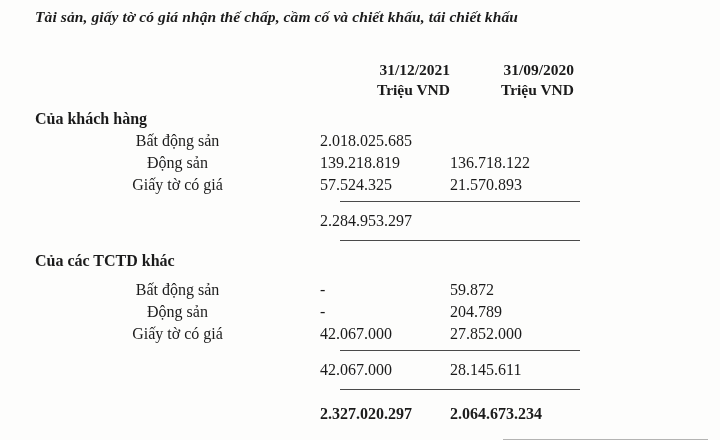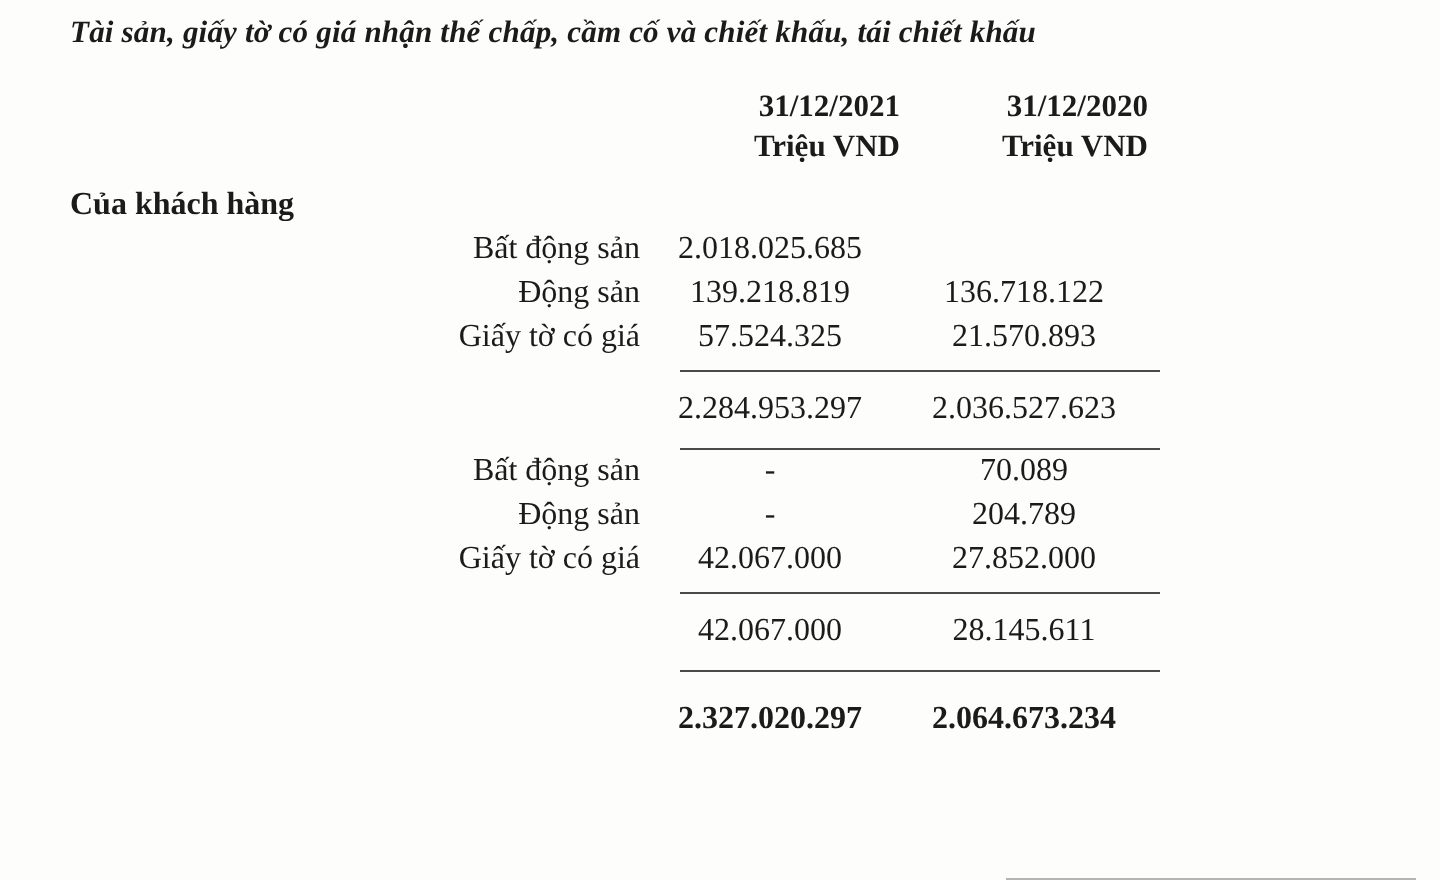--- a/index.html
+++ b/index.html
@@ -11,25 +11,25 @@
     -webkit-font-smoothing: antialiased;
   }
   .page { width: 596px; height: 440px; box-sizing: border-box; padding: 6px 16px 0 35px; position: relative; }
 
   .doc-title {
     font-size: 15.5px; font-weight: 700; font-style: italic;
     line-height: 22px; letter-spacing: 0.1px;
   }
 
   .grid-row { display: grid; grid-template-columns: 1fr 130px 130px; align-items: baseline; }
-  .lbl { text-align: right; font-size: 16px; line-height: 22px; }
-  .num { text-align: center; font-size: 16px; line-height: 22px; font-variant-numeric: tabular-nums; }
+  .lbl { text-align: center; font-size: 16px; line-height: 22px; }
+  .num { text-align: left; font-size: 16px; line-height: 22px; font-variant-numeric: tabular-nums; }
   .num.c2 { padding-right: 6px; }
 
-  .col-headers { margin-top: 16px; }
+  .col-headers { margin-top: 32px; }
   .colh { text-align: right; font-weight: 700; font-size: 15.5px; line-height: 20px; }
   .colh.c2 { padding-right: 6px; }
 
   .section-heading { font-size: 16px; font-weight: 700; line-height: 22px; }
   .sec1 .section-heading { margin-top: 8px; }
   .sec2 .section-heading { margin-top: 9px; margin-bottom: 7px; }
 
   .rule {
     margin-left: auto; width: 240px; height: 0;
     border-top: 1.6px solid #4a4a4a;
@@ -54,21 +54,21 @@
 
   <div class="doc-title">Tài sản, giấy tờ có giá nhận thế chấp, cầm cố và chiết khấu, tái chiết khấu</div>
 
   <div class="grid-row col-headers">
     <div class="lbl"></div>
     <div class="colh c1">
       <div>31/12/2021</div>
       <div>Triệu VND</div>
     </div>
     <div class="colh c2">
-      <div>31/12/2020</div>
+      <div>31/09/2020</div>
       <div>Triệu VND</div>
     </div>
   </div>
 
   <div class="section sec1">
     <div class="section-heading">Của khách hàng</div>
 
     <div class="grid-row">
       <div class="lbl">Bất động sản</div>
       <div class="num c1">2.018.025.685</div>
@@ -81,31 +81,31 @@
     <div class="grid-row">
       <div class="lbl">Giấy tờ có giá</div>
       <div class="num c1">57.524.325</div>
       <div class="num c2">21.570.893</div>
     </div>
 
     <div class="rule top"></div>
     <div class="grid-row subtotal-row">
       <div class="lbl"></div>
       <div class="num c1">2.284.953.297</div>
-      <div class="num c2">2.036.527.623</div>
     </div>
     <div class="rule"></div>
   </div>
 
   <div class="section sec2">
+    <div class="section-heading">Của các TCTD khác</div>
 
     <div class="grid-row">
       <div class="lbl">Bất động sản</div>
       <div class="num c1">-</div>
-      <div class="num c2">70.089</div>
+      <div class="num c2">59.872</div>
     </div>
     <div class="grid-row">
       <div class="lbl">Động sản</div>
       <div class="num c1">-</div>
       <div class="num c2">204.789</div>
     </div>
     <div class="grid-row">
       <div class="lbl">Giấy tờ có giá</div>
       <div class="num c1">42.067.000</div>
       <div class="num c2">27.852.000</div>

